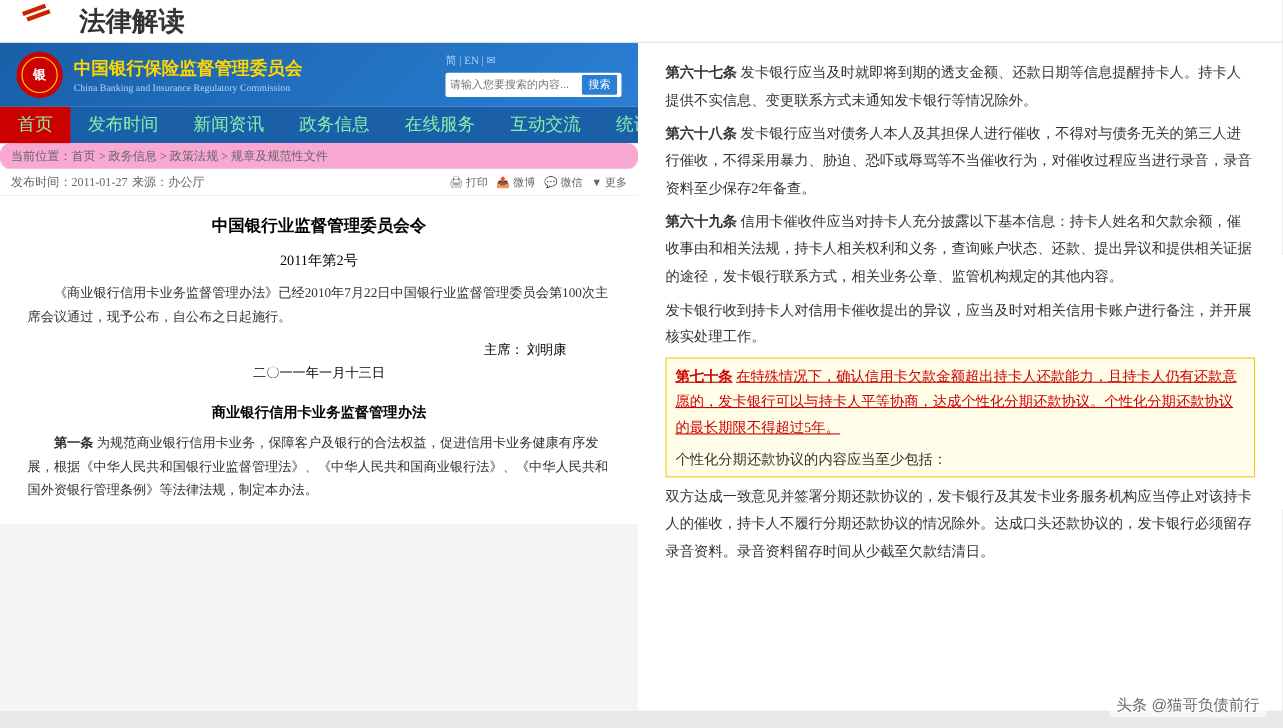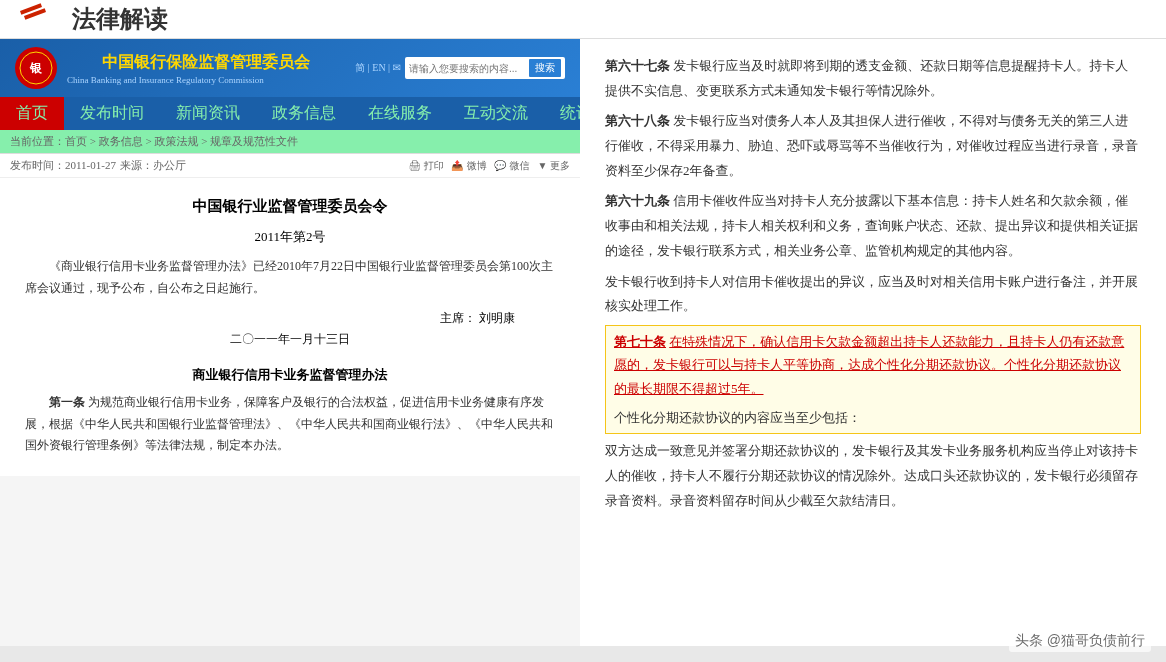--- a/index.html
+++ b/index.html
@@ -72,31 +72,30 @@
       flex-shrink: 0;
     }
     .bank-header-text {
       flex: 1;
     }
     .bank-name-cn {
       color: #ffd700;
       font-size: 16px;
       font-weight: bold;
       font-family: 'SimHei', sans-serif;
-      text-align: center;
     }
     .bank-name-en {
       color: #aad4ff;
       font-size: 9px;
       margin-top: 2px;
     }
     .bank-header-right {
       display: flex;
-      flex-direction: row;
-      align-items: center;
+      flex-direction: column;
+      align-items: flex-start;
       gap: 4px;
     }
     .bank-header-links {
       color: #aad4ff;
       font-size: 10px;
     }
     .bank-search-bar {
       display: flex;
       align-items: center;
       background: white;
@@ -132,25 +131,26 @@
       cursor: pointer;
       white-space: nowrap;
       text-align: right;
     }
     .bank-nav-item.active {
       background: #cc0000;
     }
 
     
     .bank-breadcrumb {
-      background: #86efac;
+      background: #f9a8d4;
       padding: 4px 10px;
       font-size: 11px;
       color: #666;
       border-bottom: 1px solid #ddd;
+      border-radius: 10px;
     }
 
     
     .doc-meta {
       padding: 4px 10px;
       font-size: 11px;
       color: #666;
       display: flex;
       align-items: center;
       gap: 4px;

